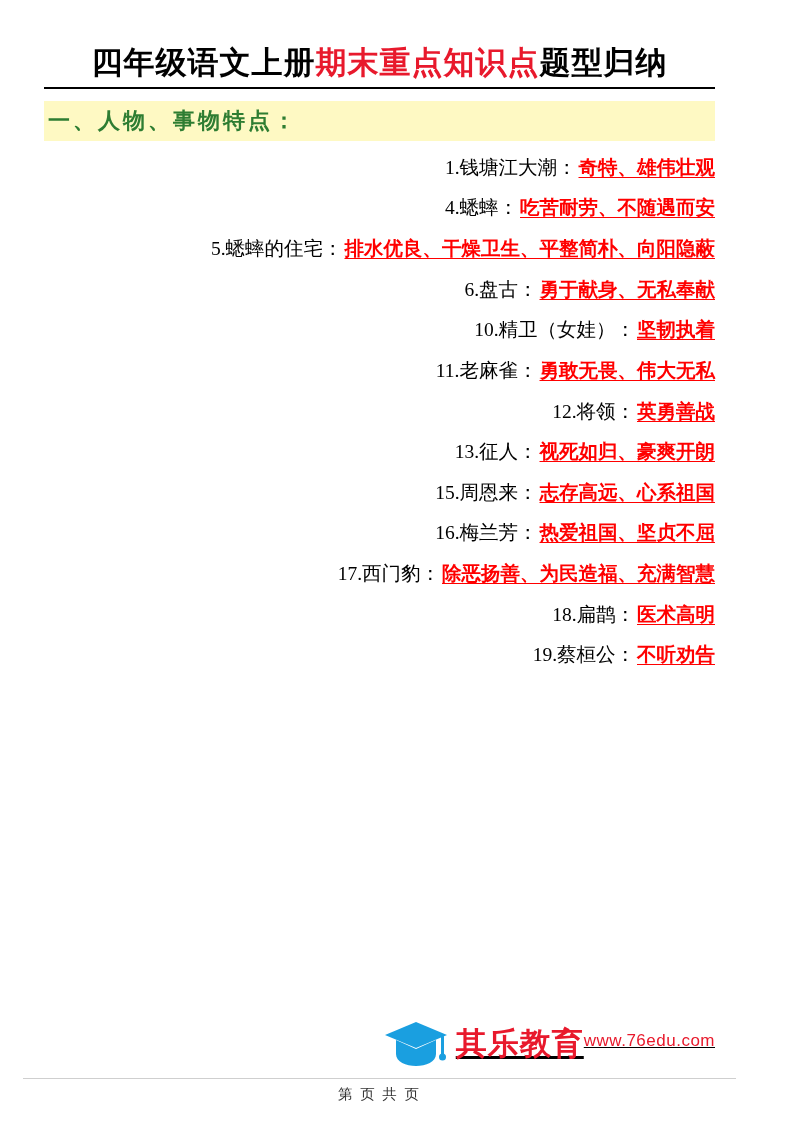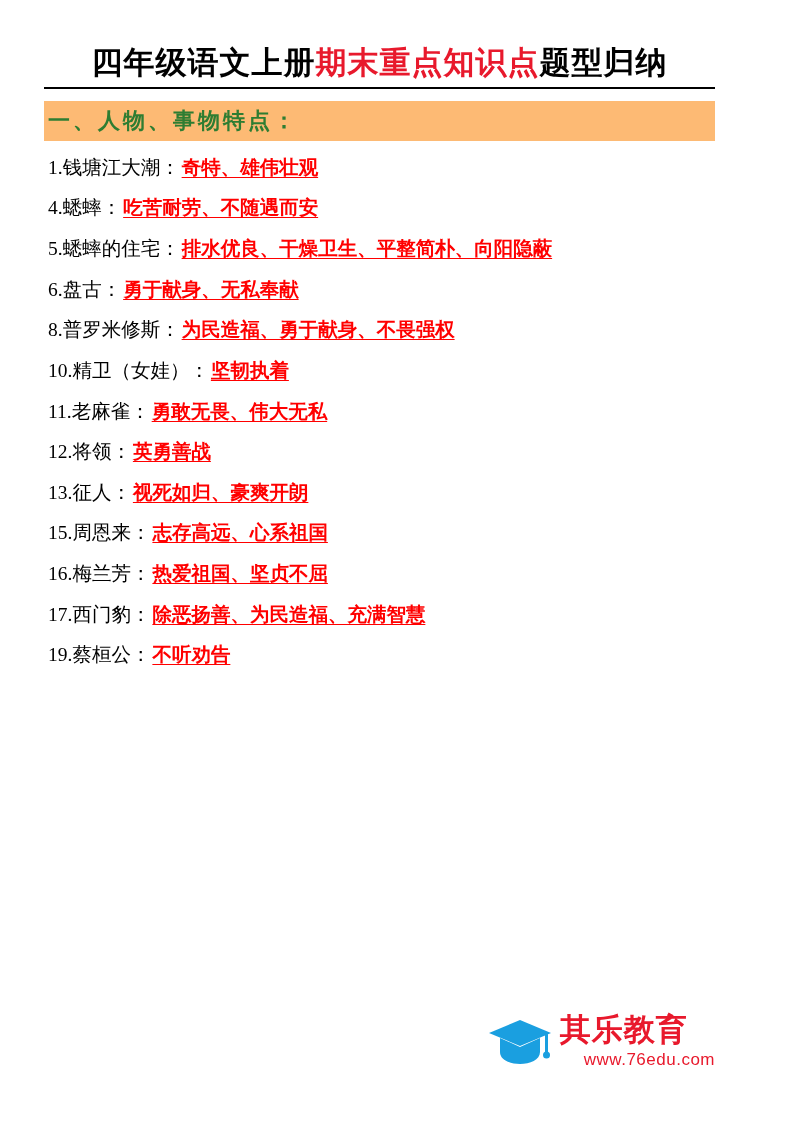--- a/index.html
+++ b/index.html
@@ -32,32 +32,33 @@
     padding-bottom: 4px;
     border-bottom: 2px solid #000000;
     white-space: nowrap;
   }
   .doc-title .black { color: #000000; }
   .doc-title .red { color: #e8192c; }
 
   
   .section-heading {
     margin-top: 12px;
-    background: #fdba74;
+    background: #fef9c3;
     color: #2e7d32;
     font-size: 22px;
     font-weight: bold;
     letter-spacing: 3px;
     padding: 6px 6px 6px 4px;
     line-height: 1.3;
   }
 
   
   .list {
     margin-top: 6px;
+    text-align: right;
   }
   .item {
     font-size: 19.5px;
     line-height: 1.52;
     padding: 5.5px 0 5.5px 4px;
     color: #000000;
     white-space: nowrap;
   }
   .item .label {
     color: #000000;
@@ -86,38 +87,38 @@
     gap: 8px;
   }
   .logo-mark {
     width: 64px;
     height: 52px;
     position: relative;
     flex: none;
   }
   .logo-text {
     display: flex;
-    flex-direction: column;
+    flex-direction: row;
     justify-content: center;
+    text-decoration: underline;
   }
   .logo-name {
     font-size: 31px;
     font-weight: bold;
     color: #e8192c;
     letter-spacing: 1px;
     line-height: 1.05;
     font-family: "Liberation Sans", sans-serif;
   }
   .logo-url {
     font-size: 17px;
     color: #e8192c;
     letter-spacing: 0.5px;
     font-family: "Liberation Sans", sans-serif;
     margin-top: 3px;
-    margin-left: 24px;
   }
 
   
   .footer {
     position: absolute;
     left: 0;
     right: 0;
     bottom: 18px;
     text-align: center;
   }
@@ -141,40 +142,44 @@
     <span class="black">四年级语文上册</span><span class="red">期末重点知识点</span><span class="black">题型归纳</span>
   </div>
 
   <div class="section-heading">一、人物、事物特点：</div>
 
   <div class="list">
     <div class="item"><span class="label">1.钱塘江大潮：</span><span class="ans">奇特、雄伟壮观</span></div>
     <div class="item"><span class="label">4.蟋蟀：</span><span class="ans">吃苦耐劳、不随遇而安</span></div>
     <div class="item"><span class="label">5.蟋蟀的住宅：</span><span class="ans">排水优良、干燥卫生、平整简朴、向阳隐蔽</span></div>
     <div class="item"><span class="label">6.盘古：</span><span class="ans">勇于献身、无私奉献</span></div>
-    <div class="item"><span class="label">8.普罗米修斯：</span><span class="ans">为民造福、勇于献身、不畏强权</span></div>
     <div class="item"><span class="label">10.精卫（女娃）：</span><span class="ans">坚韧执着</span></div>
     <div class="item"><span class="label">11.老麻雀：</span><span class="ans">勇敢无畏、伟大无私</span></div>
     <div class="item"><span class="label">12.将领：</span><span class="ans">英勇善战</span></div>
     <div class="item"><span class="label">13.征人：</span><span class="ans">视死如归、豪爽开朗</span></div>
     <div class="item"><span class="label">15.周恩来：</span><span class="ans">志存高远、心系祖国</span></div>
     <div class="item"><span class="label">16.梅兰芳：</span><span class="ans">热爱祖国、坚贞不屈</span></div>
     <div class="item"><span class="label">17.西门豹：</span><span class="ans">除恶扬善、为民造福、充满智慧</span></div>
+    <div class="item"><span class="label">18.扁鹊：</span><span class="ans">医术高明</span></div>
     <div class="item"><span class="label">19.蔡桓公：</span><span class="ans">不听劝告</span></div>
   </div>
 
   <div class="logo">
     <div class="logo-mark">
       <svg width="64" height="52" viewBox="0 0 64 52" xmlns="http://www.w3.org/2000/svg">
         <polygon points="32,4 63,17 32,30 1,17" fill="#1a9fe0"></polygon>
         <path d="M12,22 L12,36 C12,44 22,48 32,48 C42,48 52,44 52,36 L52,22 L32,31 Z" fill="#1a9fe0"></path>
         <rect x="57" y="17" width="3" height="20" rx="1.5" fill="#1a9fe0"></rect>
         <circle cx="58.5" cy="39" r="3.5" fill="#1a9fe0"></circle>
       </svg>
     </div>
     <div class="logo-text">
       <div class="logo-name">其乐教育</div>
       <div class="logo-url">www.76edu.com</div>
     </div>
   </div>
 
+  <div class="footer">
+    <div class="footer-line"></div>
+    <div class="footer-text">第 页 共 页</div>
+  </div>
 
 </div>
 
 </body></html>

